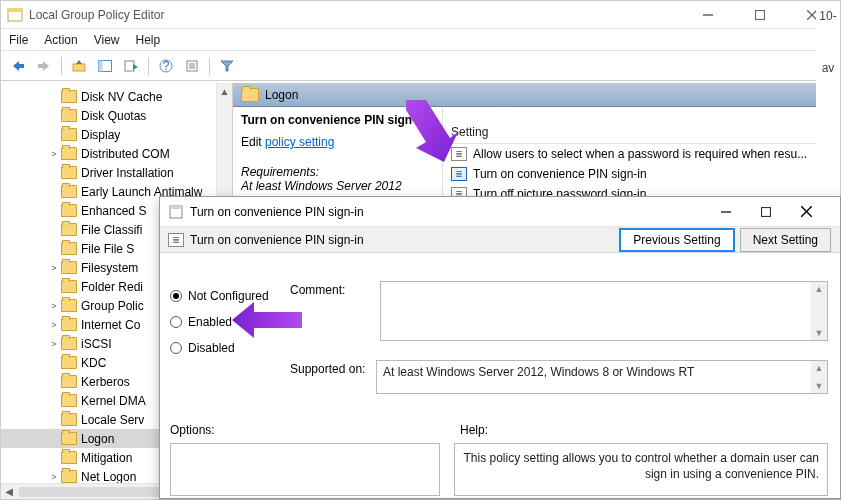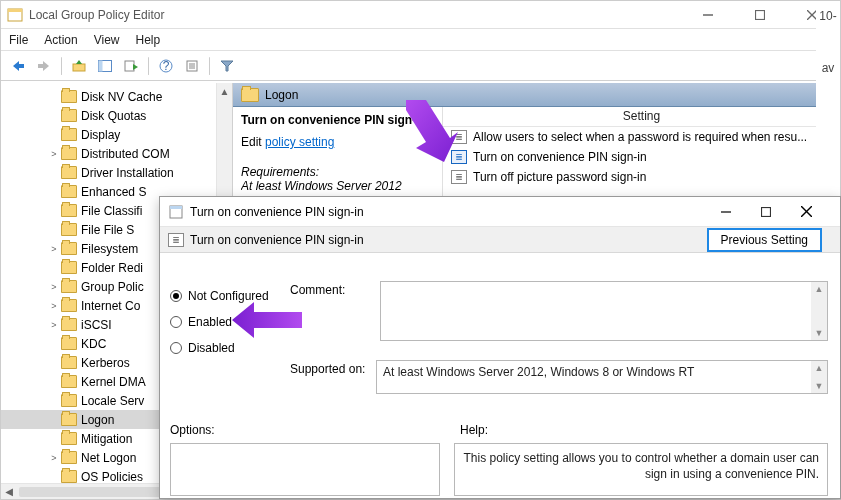--- a/index.html
+++ b/index.html
@@ -39,21 +39,21 @@
 .list-pane { flex:1; position:relative; background:#fff; }
 .list-header-band { height:24px; background:linear-gradient(#b8c8dd,#93aecc); border-bottom:1px solid #6688aa; display:flex; align-items:center; padding-left:8px; gap:6px; color:#000; }
 .list-header-band .folder { width:18px; height:14px; background:#f9d679; border:1px solid #c9a33a; border-radius:1px; position:relative; }
 .list-header-band .folder::before { content:""; position:absolute; top:-3px; left:0; width:7px; height:3px; background:#f9d679; border:1px solid #c9a33a; border-bottom:none; }
 .list-body { display:flex; }
 .list-left { width:210px; padding:6px 8px; border-right:1px solid #e0e0e0; font-size:12px; }
 .list-left .heading { font-weight:bold; margin-bottom:8px; }
 .list-left a { color:#0066cc; text-decoration:underline; cursor:pointer; }
 .list-left .req { margin-top:16px;font-style:italic; }
 .list-right { flex:1; position:relative; }
-.col-head { height:20px; border-bottom:1px solid #e5e5e5; padding:2px 8px; background:#fff; color:#222;text-align:center; }
+.col-head { height:20px; border-bottom:1px solid #e5e5e5; padding:18px 8px; background:#fff; color:#222; }
 .setting-row { height:20px; display:flex; align-items:center; padding-left:8px; gap:6px; cursor:default; }
 .setting-row .icon { width:16px; height:14px; border:1px solid #888; background:#fff; display:flex; align-items:center; justify-content:center; font-size:9px; color:#555; flex-shrink:0; }
 .setting-row .icon.active { border-color:#1565c0; color:#1565c0; background:#e8f0fb; }
 .list-scroll { position:absolute; right:0; top:0; bottom:0; width:16px; background:#f0f0f0; border-left:1px solid #e5e5e5; }
 .list-scroll .arrow { position:absolute; left:0; right:0; height:16px; display:flex; align-items:center; justify-content:center; color:#666; font-size:10px; }
 .list-scroll .arrow.up { top:0; }
 .list-scroll .arrow.down { bottom:0; }
 .list-scroll .thumb { position:absolute; left:2px; right:2px; top:20px; height:60px; background:#c7c7c7; border-radius:2px; }
 
 .rightside-clip { position:absolute; right:0; top:0; width:24px; height:100%; background:#fff; color:#444; padding-top:8px; text-align:center; }
@@ -65,21 +65,21 @@
 
 
 .dialog { position:absolute; left:159px; top:196px; width:682px; height:303px; background:#fff; border:1px solid #999; box-shadow:0 4px 12px rgba(0,0,0,0.25); z-index:3; }
 .dialog .dlg-title { height:30px; display:flex; align-items:center; padding:0 8px; border-bottom:1px solid #e5e5e5; }
 .dialog .dlg-title .icon { width:16px; height:16px; margin-right:6px; display:flex; align-items:center; justify-content:center; }
 .dialog .dlg-title .txt { flex:1; color:#000; }
 .dialog .winbtns { gap:0; }
 .dialog .winbtn { width:40px; height:26px; }
 .dialog .band { height:26px; background:#f0f0f0; border-bottom:1px solid #d8d8d8; display:flex; align-items:center; padding:0 8px; gap:6px; }
 .dialog .band .icon { width:16px; height:14px; border:1px solid #888; background:#fff; display:flex; align-items:center; justify-content:center; font-size:9px; color:#555; }
-.dialog .nav-btns { margin-left:auto; display:flex; gap:5px; margin-right:10px; }
+.dialog .nav-btns { margin-left:auto; display:flex; gap:5px; margin-right:1px; }
 .dialog .btn { height:24px; padding:0 12px; background:#efefef; border:1px solid #adadad; cursor:pointer; display:flex; align-items:center; }
 .dialog .btn.primary { border:2px solid #1e88e5; background:#fff; }
 .dialog-body { position:relative; padding:0; height:calc(100% - 56px); }
 
 .radios { position:absolute; left:10px; top:30px; }
 .radio { display:flex; align-items:center; height:26px; gap:6px; cursor:pointer; }
 .radio .dot { width:12px; height:12px; border:1px solid #555; border-radius:50%; display:flex; align-items:center; justify-content:center; background:#fff; }
 .radio.sel .dot::after { content:""; width:6px; height:6px; background:#000; border-radius:50%; }
 
 .lbl-comment { position:absolute; left:130px; top:30px; }
@@ -222,20 +222,25 @@
           </div>
           <div class="tree-item">
             <span class="caret">&gt;</span>
             <span class="folder"></span>
             <span class="label">Distributed COM</span>
           </div>
           <div class="tree-item">
             <span class="caret"></span>
             <span class="folder"></span>
             <span class="label">Driver Installation</span>
+          </div>
+          <div class="tree-item">
+            <span class="caret"></span>
+            <span class="folder"></span>
+            <span class="label">Early Launch Antimalw</span>
           </div>
           <div class="tree-item">
             <span class="caret"></span>
             <span class="folder"></span>
             <span class="label">Enhanced S</span>
           </div>
           <div class="tree-item">
             <span class="caret"></span>
             <span class="folder"></span>
             <span class="label">File Classifi</span>
@@ -411,20 +416,23 @@
     </div>
   </div>
 
   <div class="band">
     <span class="icon">≣</span>
     <span>Turn on convenience PIN sign-in</span>
     <div class="nav-btns">
       <div class="btn primary">
           <span>Previous Setting</span>
         </div>
+      <div class="btn">
+          <span>Next Setting</span>
+        </div>
     </div>
   </div>
 
   <div class="dialog-body">
     <div class="radios">
       <div class="radio sel">
           <span class="dot"></span>
           <span>Not Configured</span>
         </div>
       <div class="radio">

